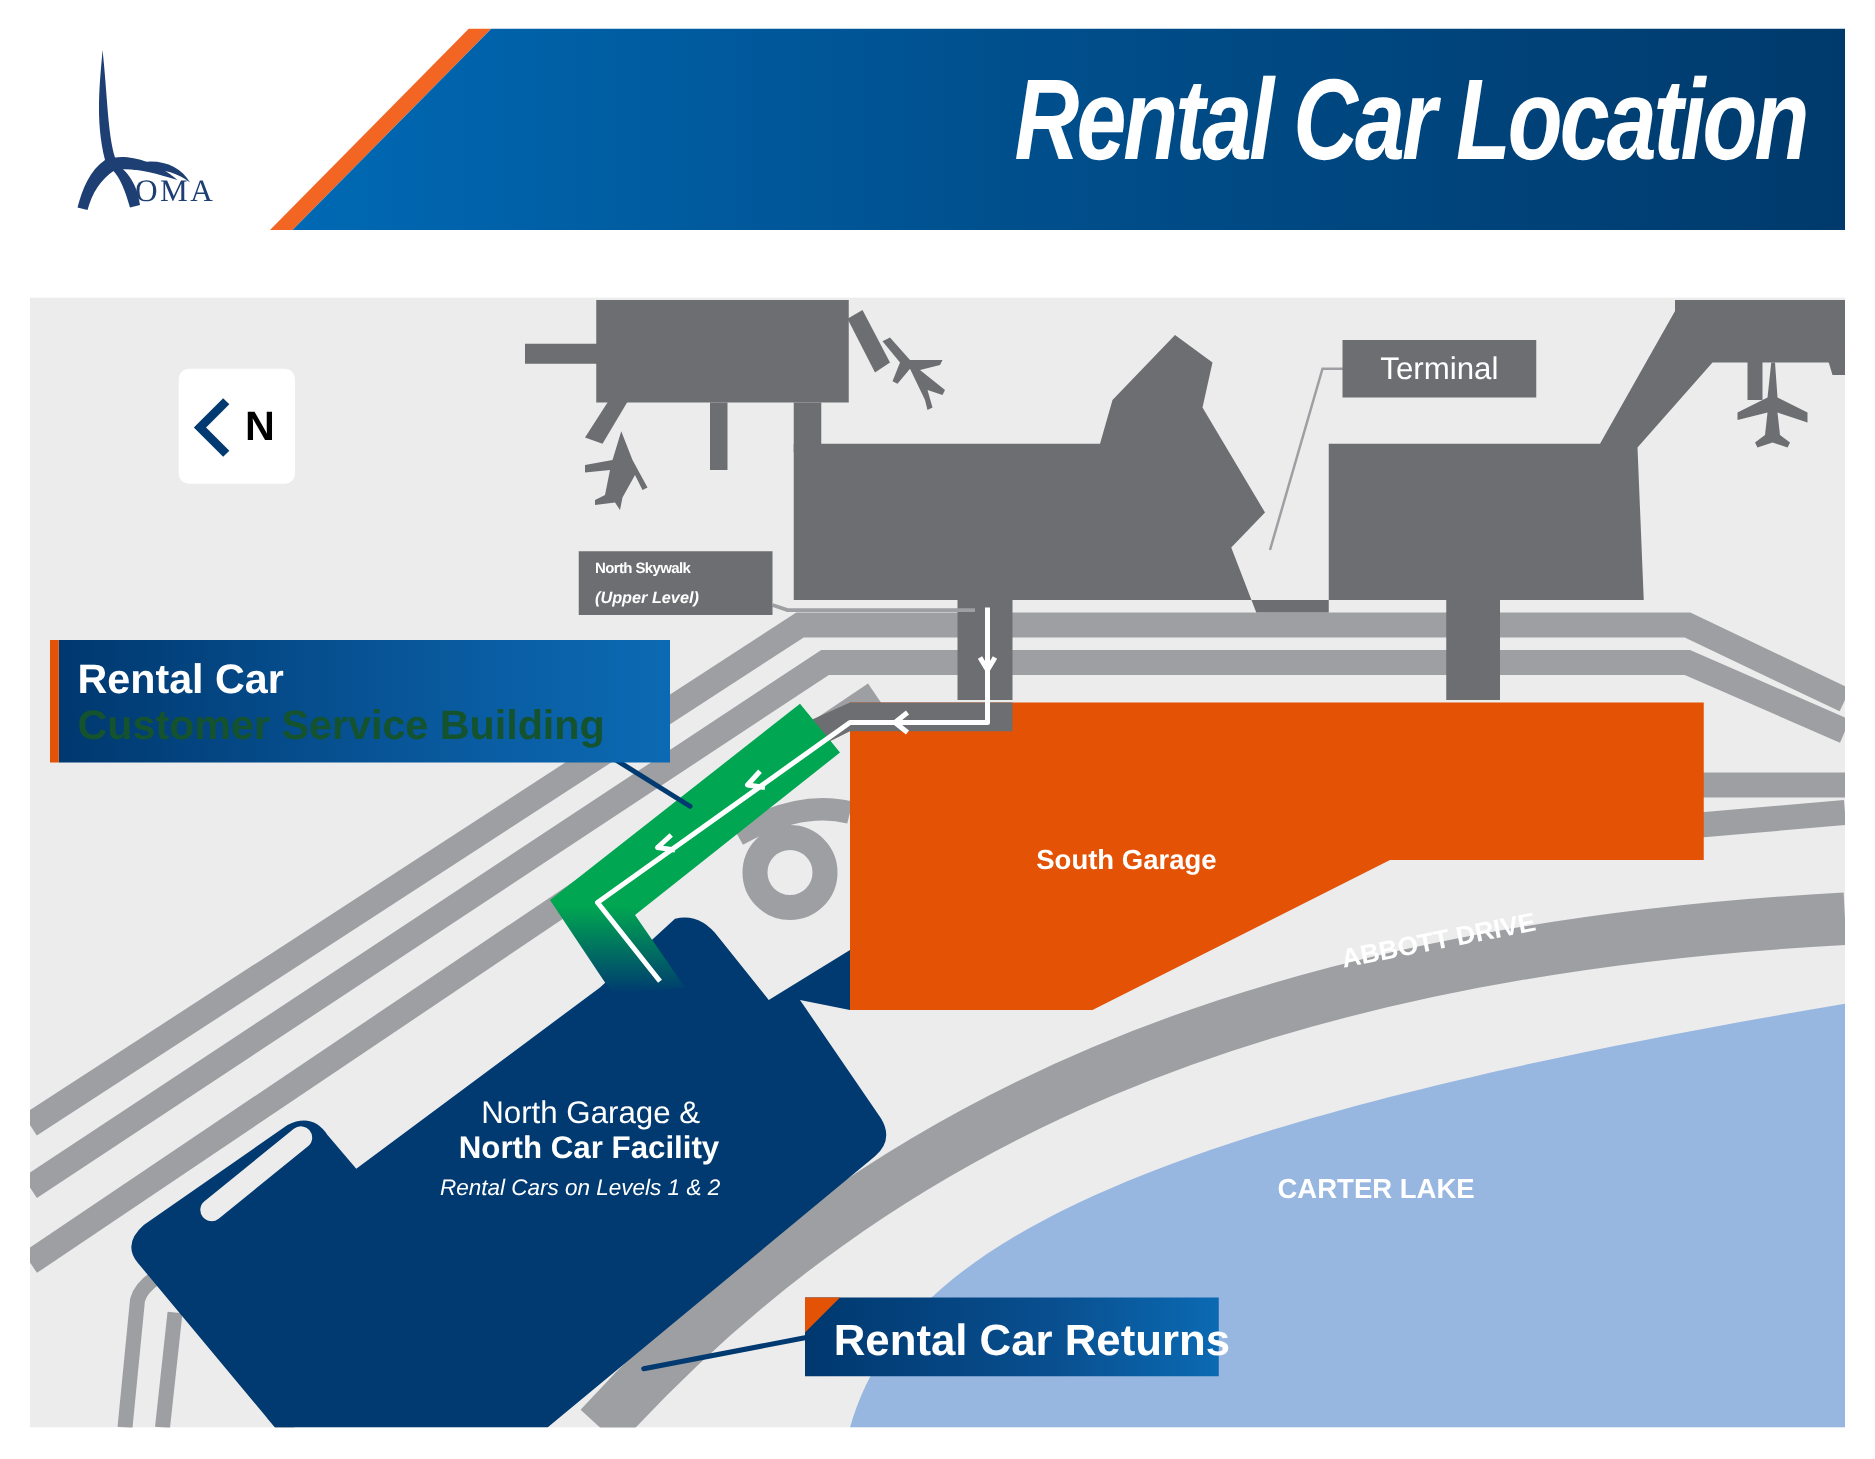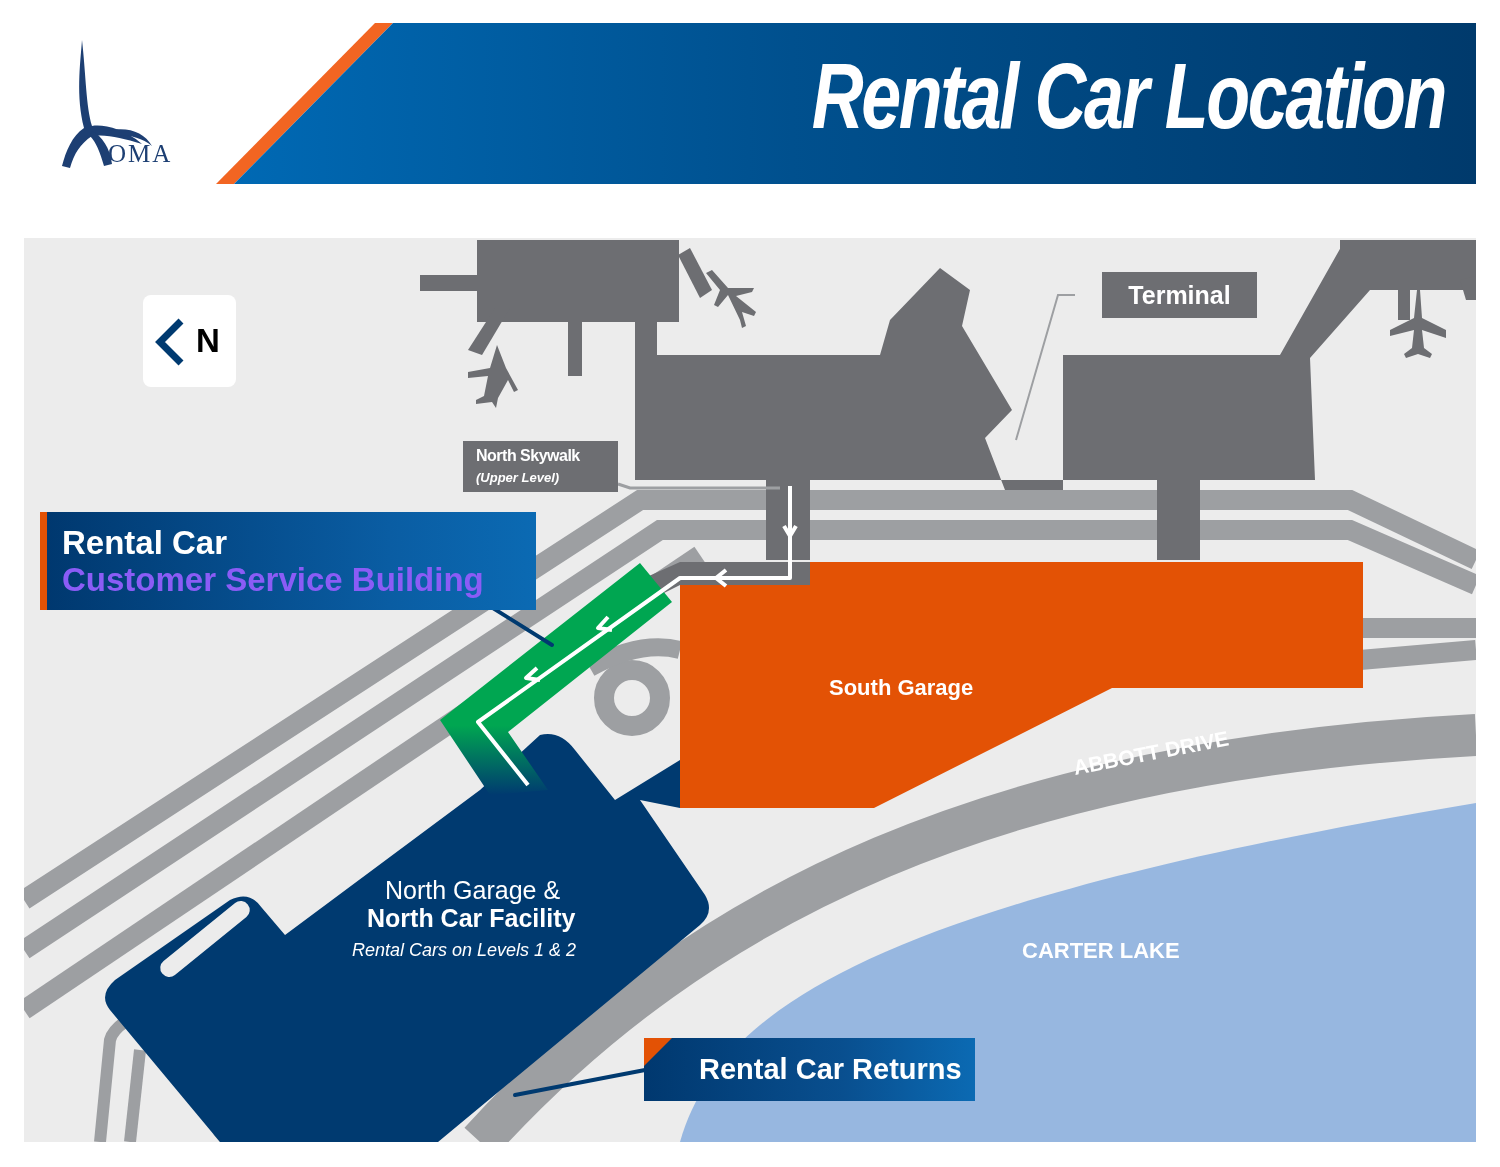--- a/index.html
+++ b/index.html
@@ -12,51 +12,51 @@
   #logo-text { left: 108px; top: 140px; font-family: "Liberation Serif", serif;
                font-size: 25px; letter-spacing: 2px; color: #1d3f73; }
   #banner { left: 0; top: 0; width: 1500px; height: 200px; pointer-events: none; }
   #title { right: 55px; top: 36px; color: #ffffff; font-weight: bold; font-style: italic;
            font-size: 92px; line-height: 120px; letter-spacing: -3px;
            transform: scaleX(0.78); transform-origin: right center; white-space: nowrap; }
 
   
   #map { left: 24px; top: 238px; width: 1452px; height: 904px; }
 
-  .label-box { color: #fff; font-weight: bold; margin-left: 28px; }
+  .label-box { color: #fff; font-weight: normal; }
   #north-box { left: 143px; top: 295px; width: 93px; height: 92px; background: #ffffff;
                border-radius: 8px; }
   #north-letter { left: 196px; top: 322px; font-size: 33px; font-weight: bold; color: #000; }
 
   #terminal-label { left: 1074px; top: 272px; width: 155px; height: 46px; background: #6d6e72;
                     font-size: 25px; line-height: 46px; text-align: center; }
   #skywalk-label { left: 463px; top: 441px; width: 155px; height: 51px; background: #6d6e72; }
-  #skywalk-title { left: 476px; top: 447px; font-size: 16px; font-weight: bold; color: #fff; letter-spacing: -0.5px; }
+  #skywalk-title { left: 476px; top: 447px; font-size: 12px; font-weight: bold; color: #fff; letter-spacing: -0.5px; }
   #skywalk-sub { left: 476px; top: 470px; font-size: 13px; font-weight: bold; font-style: italic; color: #fff; }
 
   #csb-label { left: 40px; top: 512px; width: 496px; height: 98px;
                background: linear-gradient(90deg, #00386f 0%, #0a5da3 70%, #0b6ab3 100%);
                border-left: 7px solid #e35205; box-sizing: border-box; }
   #csb-line1 { left: 62px; top: 524px; font-size: 33px; color: #fff; font-weight: bold; text-align: right; }
-  #csb-line2 { left: 62px; top: 561px; font-size: 33px; color: #8b5cf6; font-weight: bold; }
+  #csb-line2 { left: 62px; top: 561px; font-size: 33px; color: #14532d; font-weight: bold; }
 
   #south-garage-label { left: 806px; top: 675px; font-size: 22px; color: #fff; font-weight: bold; margin-left: 23px; }
   #north-garage-l1 { left: 385px; top: 876px; font-size: 25px; color: #fff; font-weight: normal; }
   #north-garage-l2 { left: 367px; top: 904px; font-size: 25px; color: #fff; font-weight: bold; }
   #north-garage-sub { left: 352px; top: 940px; font-size: 18px; color: #fff; font-style: italic; }
 
   #abbott-label { left: 1076px; top: 756px; font-size: 21px; color: #fff; font-weight: bold;
                   transform: rotate(-11deg); transform-origin: left bottom; white-space: nowrap; }
   #carter-label { left: 1022px; top: 938px; font-size: 22px; color: #fff; font-weight: bold; }
 
   #returns-label { left: 644px; top: 1038px; width: 331px; height: 63px;
                    background: linear-gradient(90deg, #00386f 0%, #094f8f 60%, #0b6ab3 100%); }
   #returns-corner { left: 644px; top: 1038px; width: 0; height: 0;
                     border-top: 28px solid #e35205; border-right: 28px solid transparent; }
-  #returns-text { left: 667px; top: 1053px; font-size: 29px; color: #fff; font-weight: bold; margin-left: 32px; }
+  #returns-text { left: 667px; top: 1053px; font-size: 35px; color: #fff; font-weight: bold; }
 </style>
 </head>
 <body>
 
 <svg id="banner" class="abs" viewBox="0 0 1500 200">
   <defs>
     <linearGradient id="bannerGrad" x1="0" x2="1" y1="0" y2="0">
       <stop offset="0" stop-color="#0069b4"></stop>
       <stop offset="0.45" stop-color="#00508e"></stop>
       <stop offset="1" stop-color="#003a6c"></stop>

